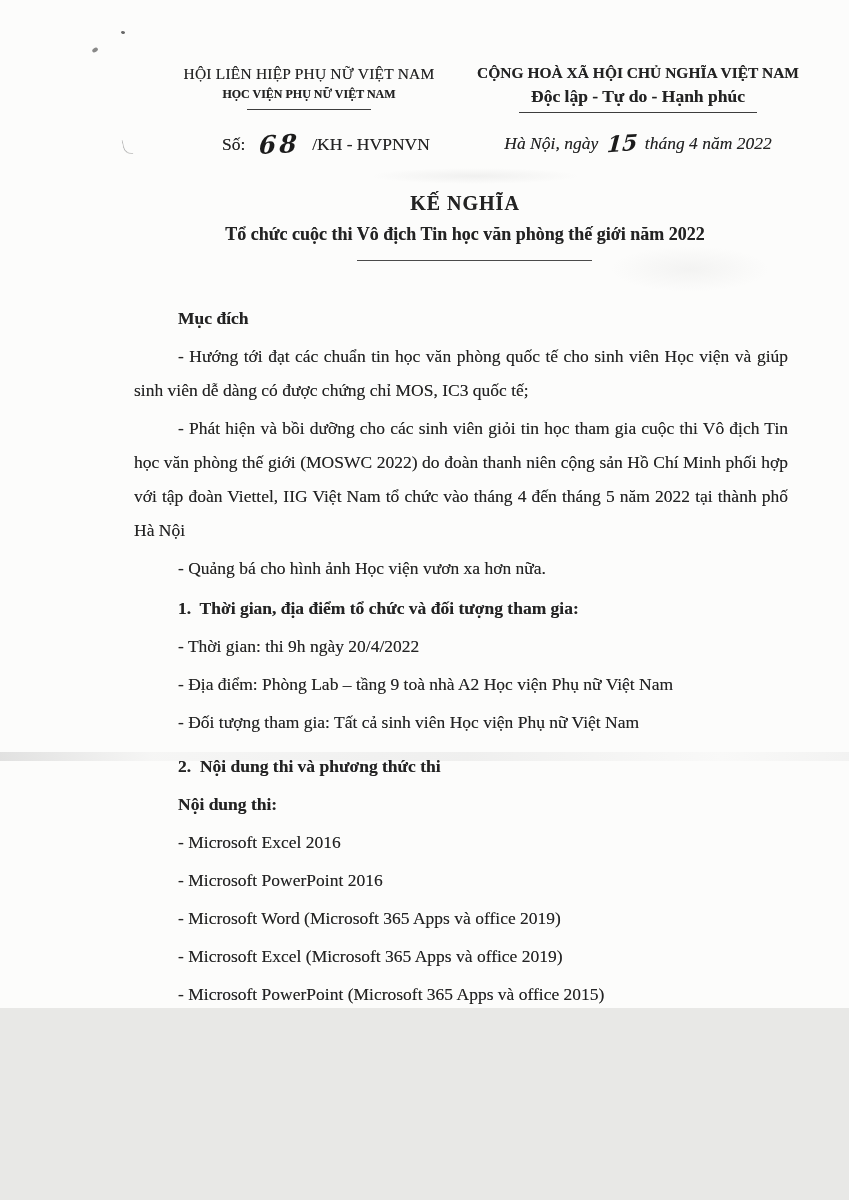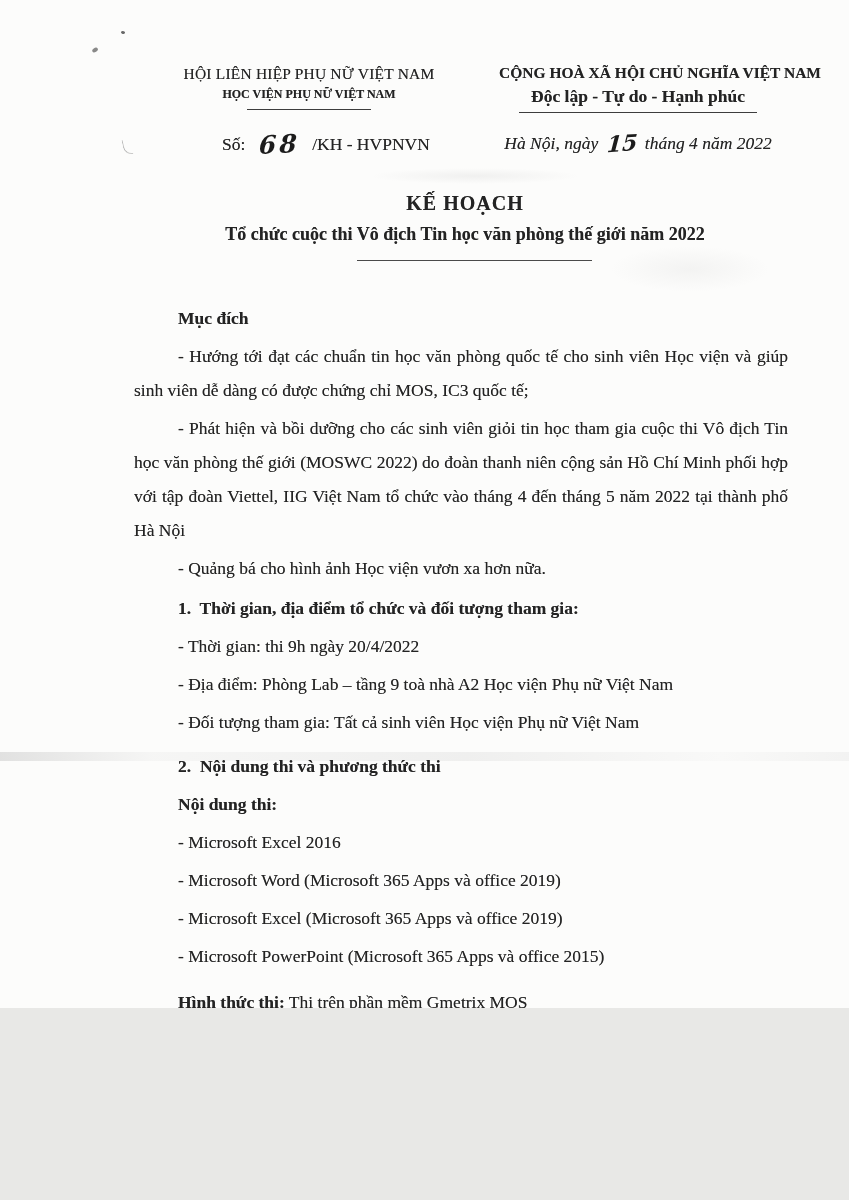--- a/index.html
+++ b/index.html
@@ -11,21 +11,21 @@
     font-family:"Liberation Serif","DejaVu Serif",serif;
     color:#232323;
     text-shadow:0 0 .5px rgba(40,40,40,.5);
   }
   
   .hdr-left{position:absolute;top:64px;left:148px;width:322px;text-align:center;}
   .hdr-left .l1{font-size:15.5px;font-weight:400;line-height:20px;letter-spacing:.2px;}
   .hdr-left .l2{font-size:12px;font-weight:700;line-height:21px;}
   .hdr-left .rule{width:124px;border-top:1.6px solid #3d3d3d;margin:4px auto 0;}
   .hdr-right{position:absolute;top:62px;left:455px;width:366px;text-align:center;}
-  .hdr-right .l1{font-size:15.5px;font-weight:700;line-height:22px;text-align:right;}
+  .hdr-right .l1{font-size:15.5px;font-weight:700;line-height:22px;}
   .hdr-right .l2{font-size:17.5px;font-weight:700;line-height:25px;}
   .hdr-right .rule{width:238px;border-top:1.6px solid #3d3d3d;margin:3px auto 0;}
   .so-row{position:absolute;top:130px;left:222px;font-size:17.5px;white-space:nowrap;}
   .date-row{position:absolute;top:130px;left:458px;width:360px;text-align:center;font-size:17.5px;font-style:italic;white-space:nowrap;}
   .hand{font-family:"DejaVu Serif",serif;font-style:italic;font-weight:700;display:inline-block;color:#1b1b1b;text-shadow:none;}
   .hand-68{font-size:25px;letter-spacing:3px;transform:rotate(-3deg) skewX(-6deg);margin:0 12px 0 14px;vertical-align:-3px;}
   .hand-15{font-size:22px;transform:rotate(-4deg) skewX(-8deg);margin:0 7px 0 9px;vertical-align:-2px;}
   
   .title-block{position:absolute;top:192px;left:110px;width:710px;text-align:center;}
   .title-main{font-size:20px;font-weight:700;letter-spacing:1px;}
@@ -77,40 +77,41 @@
 
   <div class="so-row">
     <span>Số:</span><span class="hand hand-68">68</span><span>/KH - HVPNVN</span>
   </div>
 
   <div class="date-row">
     <span>Hà Nội, ngày</span><span class="hand hand-15">15</span><span>tháng  4   năm 2022</span>
   </div>
 
   <div class="title-block">
-    <div class="title-main">KẾ HOẠCH</div>
+    <div class="title-main">KẾ NGHĨA</div>
     <div class="title-sub">
       <span>Tổ chức cuộc thi </span><span class="u">Vô địch Tin học văn phòng thế</span><span> giới năm 2022</span>
     </div>
   </div>
 
   <div class="body-block">
     <p class="b">Mục đích</p>
     <p>- Hướng tới đạt các chuẩn tin học văn phòng quốc tế cho sinh viên Học viện và giúp sinh viên dễ dàng có được chứng chỉ MOS, IC3 quốc tế;</p>
     <p>- Phát hiện và bồi dưỡng cho các sinh viên giỏi tin học tham gia cuộc thi Vô địch Tin học văn phòng thế giới (MOSWC 2022) do đoàn thanh niên cộng sản Hồ Chí Minh phối hợp với tập đoàn Viettel, IIG Việt Nam tổ chức vào tháng 4 đến tháng 5 năm 2022 tại thành phố Hà Nội</p>
     <p>- Quảng bá cho hình ảnh Học viện vươn xa hơn nữa.</p>
 
     <p class="b s1h">1.  Thời gian, địa điểm tổ chức và đối tượng tham gia:</p>
     <p>- Thời gian: thi 9h ngày 20/4/2022</p>
     <p>- Địa điểm: Phòng Lab – tầng 9 toà nhà A2 Học viện Phụ nữ Việt Nam</p>
     <p>- Đối tượng tham gia: Tất cả sinh viên Học viện Phụ nữ Việt Nam</p>
 
     <p class="b s2h">2.  Nội dung thi và phương thức thi</p>
     <p class="b">Nội dung thi:</p>
     <p>- Microsoft Excel 2016</p>
+    <p>- Microsoft PowerPoint 2016</p>
     <p>- Microsoft Word (Microsoft 365 Apps và office 2019)</p>
     <p>- Microsoft Excel (Microsoft 365 Apps và office 2019)</p>
     <p>- Microsoft PowerPoint (Microsoft 365 Apps và office 2015)</p>
 
     <p class="fmt"><span class="b">Hình thức thi:</span><span> Thi trên phần mềm Gmetrix MOS</span></p>
   </div>
 
 </div>
 
 </body></html>

